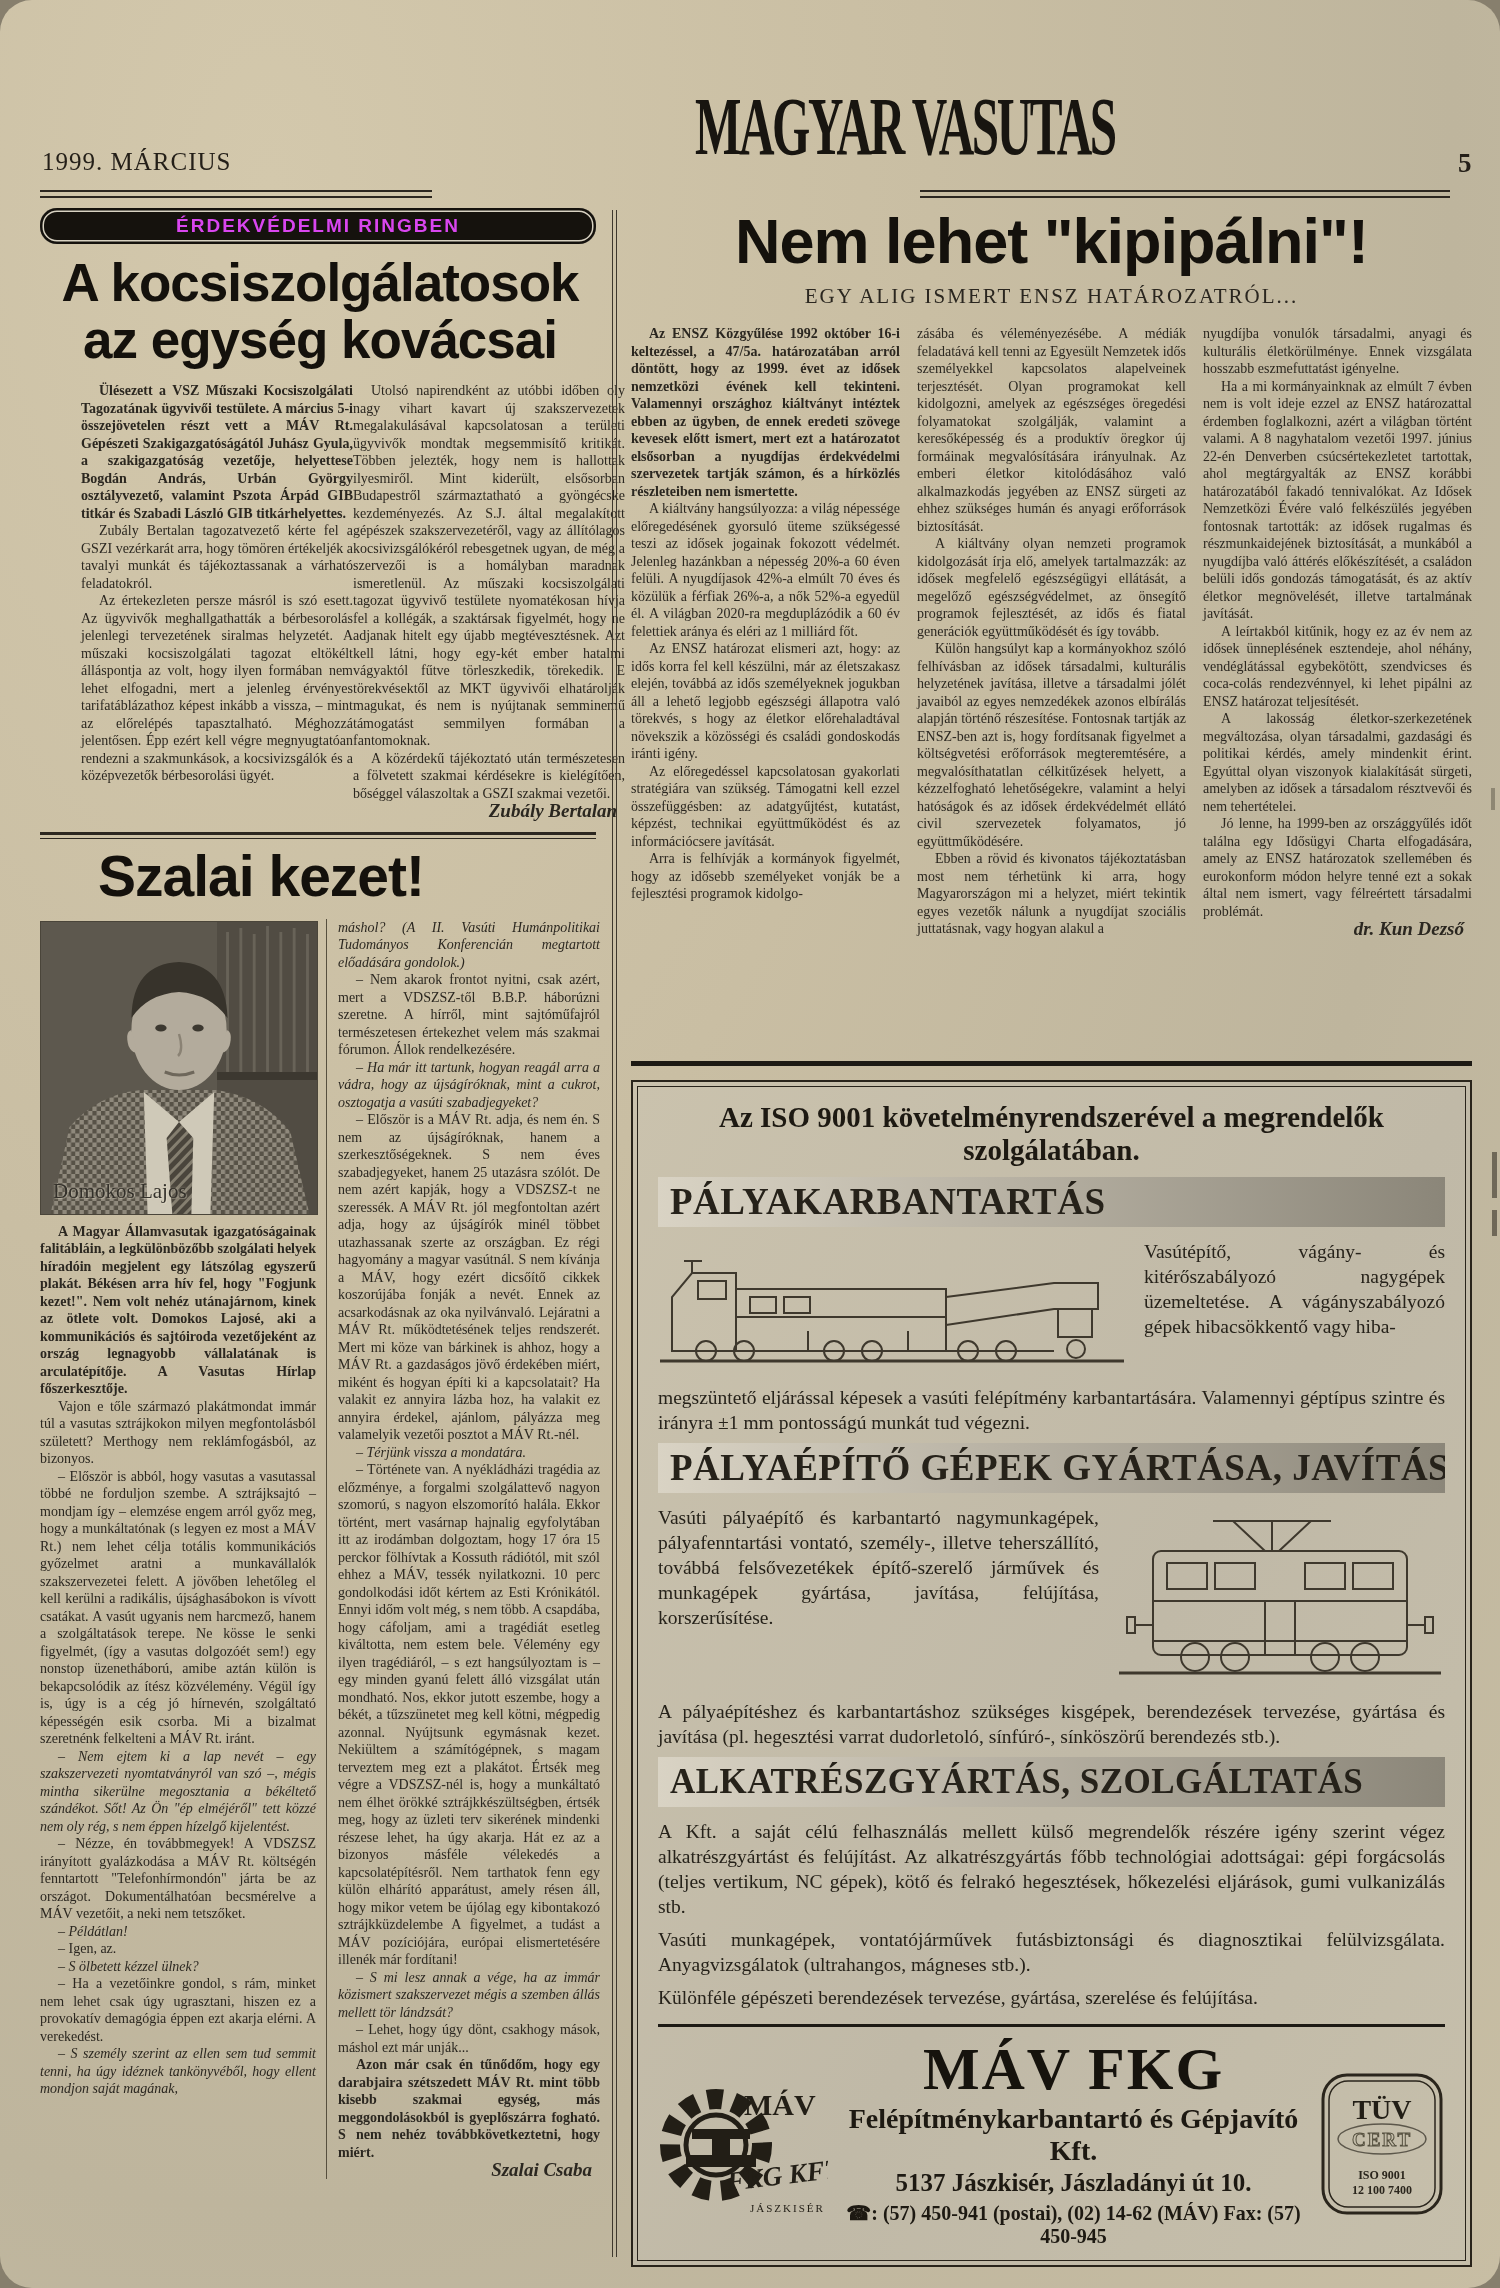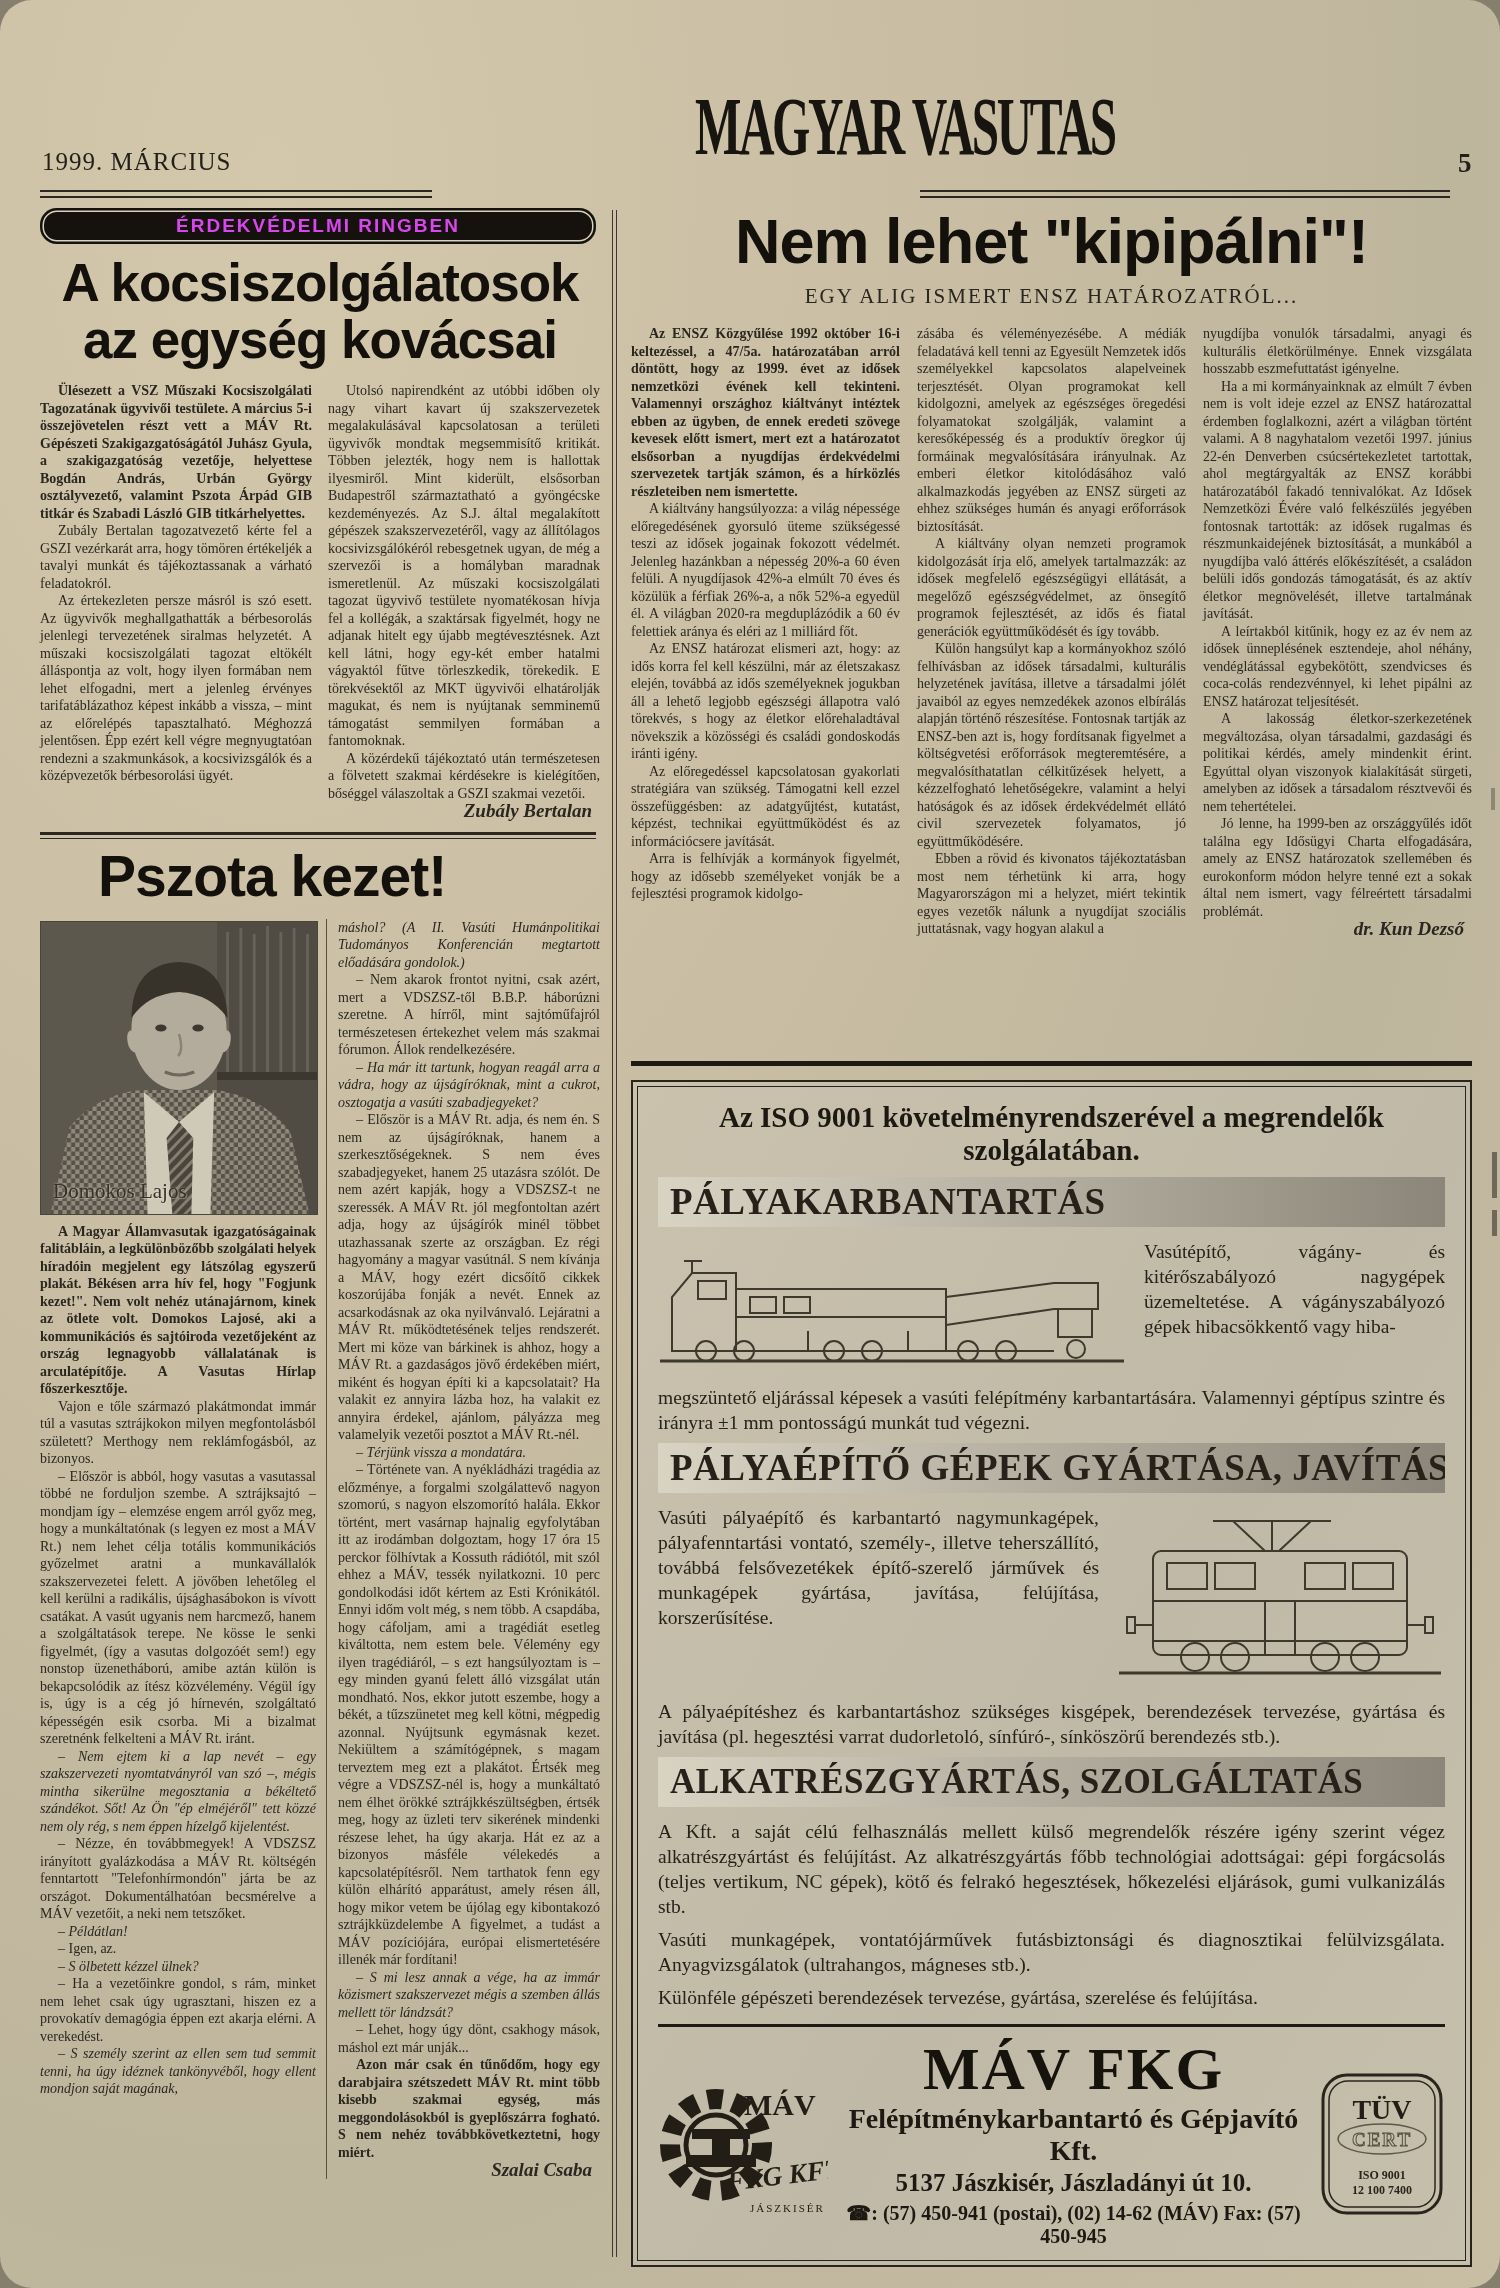--- a/index.html
+++ b/index.html
@@ -27,21 +27,21 @@
   .para.b{font-weight:bold;}
   .para.i{font-style:italic;}
   .para.noind{text-indent:0;}
   .para.sig{text-align:right;font-weight:bold;font-style:italic;text-indent:0;padding-right:8px;font-size:19px;}
   
   .pill{background:#15120d;color:#d946ef;border-radius:17px;height:36px;line-height:36px;text-align:center;
     font-family:"Liberation Sans",sans-serif;font-weight:bold;font-size:19px;letter-spacing:2px;
     box-shadow:inset 0 0 0 2.5px #15120d, inset 0 0 0 4px #d8d2c2;margin:2px 4px 10px 0;}
   .headline-left{font-family:"Liberation Sans",sans-serif;font-weight:bold;font-size:53px;line-height:57px;
     text-align:center;letter-spacing:-1px;color:#14110c;margin:10px 0 14px;}
-  .two-col{display:flex;gap:16px;}
+  .two-col{display:flex;margin-left:41px;}
   .two-col .col{width:272px;flex:none;min-width:0;}
   .sep{border-top:3px solid #2c2720;border-bottom:1px solid #2c2720;height:3px;margin:12px 4px 2px 0;}
   .fog-title{font-family:"Liberation Sans",sans-serif;font-weight:bold;font-size:57px;line-height:62px;
     letter-spacing:-1px;color:#14110c;margin:6px 0 12px 58px;}
   .fog-cols{display:flex;gap:0;}
   .fog-cols .colA{width:276px;flex:none;padding-right:10px;min-width:0;}
   .fog-cols .colB{width:262px;flex:none;border-left:1px solid #564f3e;padding-left:11px;min-width:0;}
   .photo{position:relative;width:100%;height:292px;border:1px solid #4a453a;margin:2px 0 8px;background:#6b665c;}
   .photo svg{display:block;width:100%;height:100%;}
   .photo-caption{position:absolute;left:12px;bottom:10px;font-size:21px;color:#33302a;
@@ -110,21 +110,21 @@
             <p class="para">Az értekezleten persze másról is szó esett. Az ügyvivők meghallgathatták a bérbesorolás jelenlegi tervezetének siralmas helyzetét. A műszaki kocsiszolgálati tagozat eltökélt álláspontja az volt, hogy ilyen formában nem lehet elfogadni, mert a jelenleg érvényes tarifatáblázathoz képest inkább a vissza, – mint az előrelépés tapasztalható. Méghozzá jelentősen. Épp ezért kell végre megnyugtatóan rendezni a szakmunkások, a kocsivizsgálók és a középvezetők bérbesorolási ügyét.</p>
           </div>
         <div class="col">
             <p class="para">Utolsó napirendként az utóbbi időben oly nagy vihart kavart új szakszervezetek megalakulásával kapcsolatosan a területi ügyvivők mondtak megsemmisítő kritikát. Többen jelezték, hogy nem is hallottak ilyesmiről. Mint kiderült, elsősorban Budapestről származtatható a gyöngécske kezdeményezés. Az S.J. által megalakított gépészek szakszervezetéről, vagy az állítólagos kocsivizsgálókéról rebesgetnek ugyan, de még a szervezői is a homályban maradnak ismeretlenül. Az műszaki kocsiszolgálati tagozat ügyvivő testülete nyomatékosan hívja fel a kollégák, a szaktársak figyelmét, hogy ne adjanak hitelt egy újabb megtévesztésnek. Azt kell látni, hogy egy-két ember hatalmi vágyaktól fűtve törleszkedik, törekedik. E törekvésektől az MKT ügyvivői elhatárolják magukat, és nem is nyújtanak semminemű támogatást semmilyen formában a fantomoknak.</p>
             <p class="para">A közérdekű tájékoztató után természetesen a fölvetett szakmai kérdésekre is kielégítően, bőséggel válaszoltak a GSZI szakmai vezetői.</p>
             <p class="para sig">Zubály Bertalan</p>
           </div>
       </div>
 
       <div class="sep"></div>
-      <div class="fog-title">Pszota kezet!</div>
+      <div class="fog-title">Szalai kezet!</div>
 
       <div class="fog-cols">
         <div class="colA">
           <div class="photo">
             <svg viewBox="0 0 290 292" preserveAspectRatio="none">
               <rect x="0" y="0" width="290" height="292" fill="#5d584e"></rect>
               <rect x="185" y="0" width="105" height="292" fill="#514c43"></rect>
               <g stroke="#6e695e" stroke-width="3" opacity=".8">
                 <line x1="196" y1="10" x2="196" y2="150"></line>
                   <line x1="210" y1="6" x2="210" y2="150"></line>

